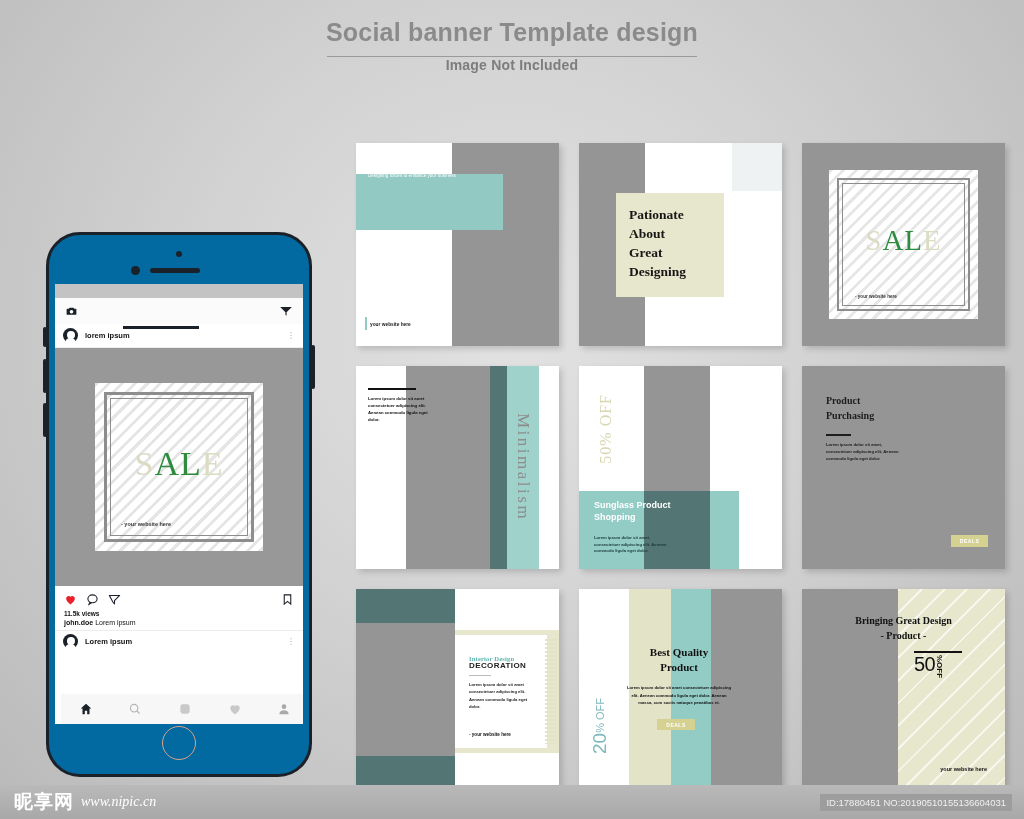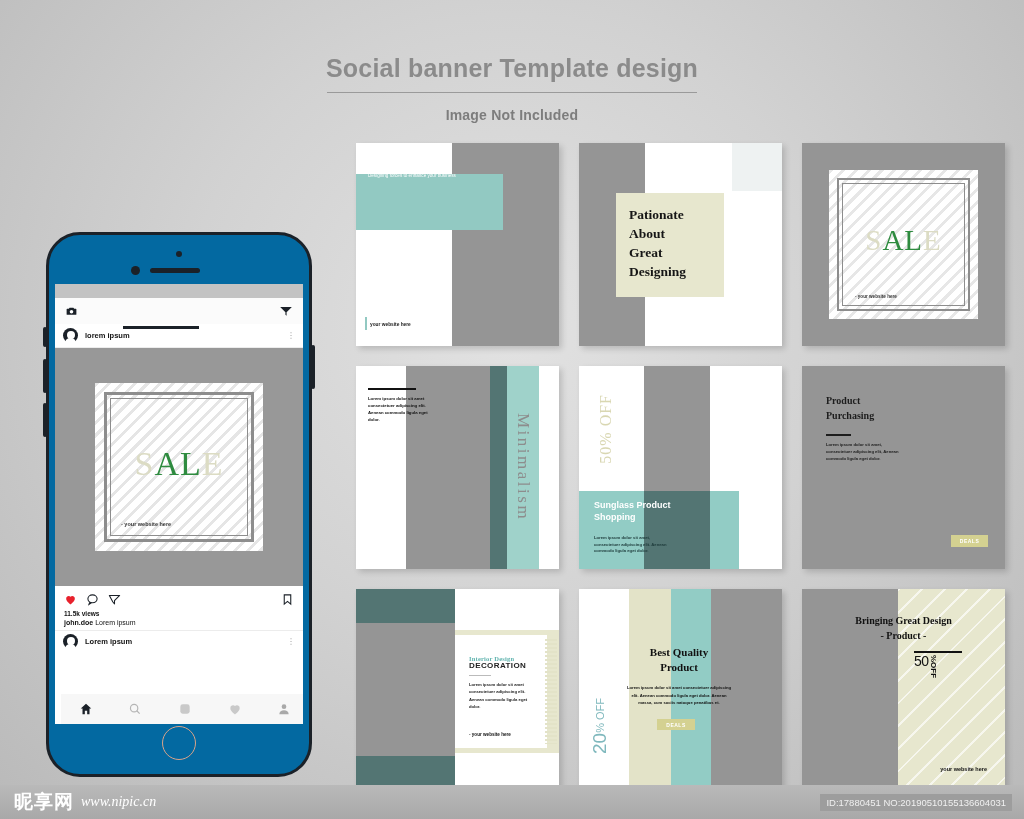--- a/index.html
+++ b/index.html
@@ -8,24 +8,24 @@
     font-family: "Liberation Sans", sans-serif;
     background: radial-gradient(ellipse at 50% 40%, #e2e2e2 0%, #d2d2d2 45%, #b9b9b9 100%);
     position: relative;
     overflow: hidden;
   }
 
   
   .header { position: absolute; left: 0; top: 18px; width: 1024px; text-align: center; }
   .header-title {
     font-size: 25px; font-weight: bold; color: #8b8b8b;
-    letter-spacing: .2px; font-family: "Liberation Sans", sans-serif; margin-top: 36px;
+    letter-spacing: .2px; font-family: "Liberation Sans", sans-serif;
   }
   .header-rule { width: 370px; height: 1px; background: #9a9a9a; margin: 9px auto 0; }
-  .header-sub { margin-top: 14px; font-size: 14px; color: #7d7d7d; font-weight: bold; letter-spacing:.2px;}
+  .header-sub { font-size: 14px; color: #7d7d7d; font-weight: bold; letter-spacing:.2px;}
 
   
   .phone {
     position: absolute; left: 46px; top: 232px; width: 266px; height: 545px;
     background: #0369a1; border: 3px solid #1b2128; border-radius: 34px;
   }
   .phone-btn-left { position: absolute; left: -6px; top: 92px; width: 4px; height: 20px; background:#1b2128; border-radius:2px;}
   .phone-btn-left2 { position: absolute; left: -6px; top: 124px; width: 4px; height: 34px; background:#1b2128; border-radius:2px;}
   .phone-btn-left3 { position: absolute; left: -6px; top: 168px; width: 4px; height: 34px; background:#1b2128; border-radius:2px;}
   .phone-btn-right { position: absolute; right: -6px; top: 110px; width: 4px; height: 44px; background:#1b2128; border-radius:2px;}
@@ -178,21 +178,21 @@
 
   
   .c9-gray { position:absolute; left:0; top:0; width:96px; height:100%; background:#959595;}
   .c9-cream { position:absolute; left:96px; top:0; right:0; bottom:0; background:#e7e7ce; overflow:hidden;}
   .c9-cream::after { content:""; position:absolute; inset:0;
     background: repeating-linear-gradient(135deg, rgba(255,255,255,.65) 0 2px, rgba(255,255,255,0) 2px 16px);}
   .c9-title { position:absolute; left:0; right:0; top:24px; text-align:center;
               font-family:"Liberation Serif", serif; font-size:10px; font-weight:bold; color:#111; line-height:1.5; z-index:2;}
   .c9-rule { position:absolute; left:112px; top:62px; width:48px; height:1.5px; background:#111; z-index:2;}
   .c9-off { position:absolute; left:112px; top:64px; z-index:2; display:flex; align-items:flex-start; }
-  .c9-num { font-size:14px; color:#111; font-family:"Liberation Sans", sans-serif; letter-spacing:-.5px;}
+  .c9-num { font-size:20px; color:#111; font-family:"Liberation Sans", sans-serif; letter-spacing:-.5px;}
   .c9-pct { writing-mode: vertical-rl; font-size:8px; font-weight:bold; color:#111; margin-top:2px;}
   .c9-web { position:absolute; right:18px; bottom:20px; font-size:5.5px; font-weight:bold; color:#111; z-index:2;}
 
   
   .footer { position:absolute; left:0; bottom:0; width:1024px; height:34px;
             background: linear-gradient(to bottom, #b9b9b9, #a8a8a8); display:flex; align-items:center;}
   .logo-cn { font-family:"Liberation Serif", serif; font-size:19px; font-weight:bold; color:#fff;
              margin-left:14px; letter-spacing:1px;}
   .logo-url { font-family:"Liberation Serif", serif; font-style:italic; font-size:14px; color:#fff; margin-left:7px;}
   .id-badge { margin-left:auto; margin-right:12px; background:#9d9d9d; color:#f0f0f0;

